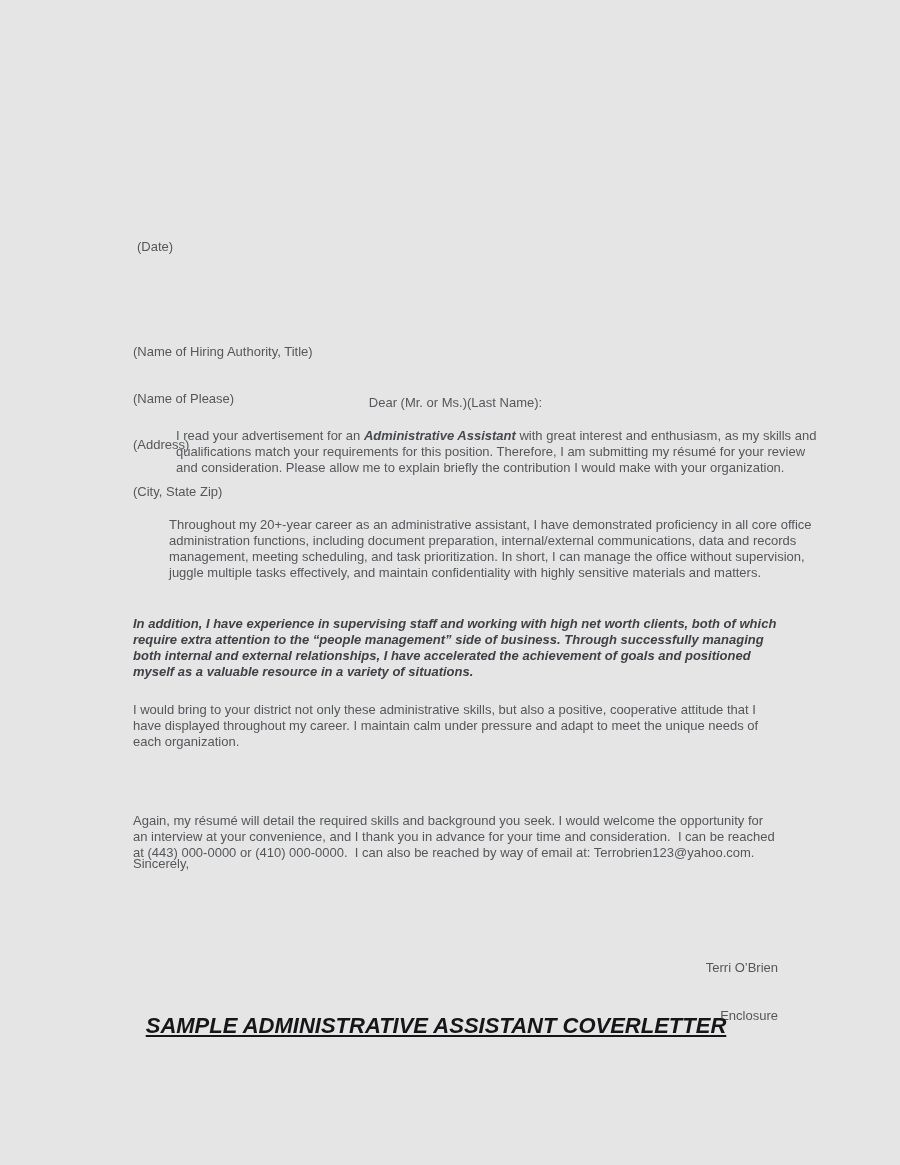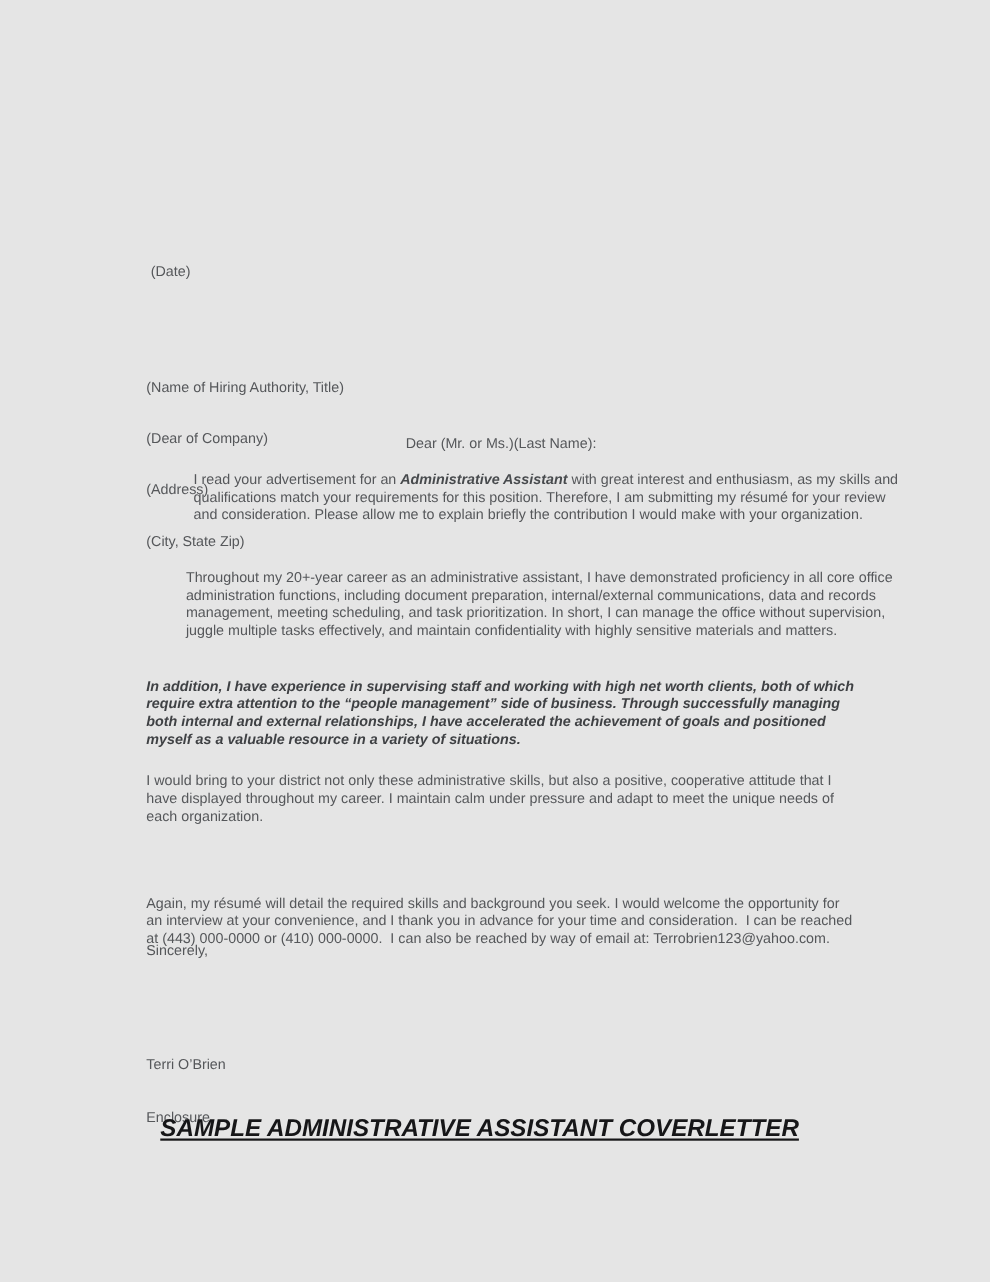--- a/index.html
+++ b/index.html
@@ -37,21 +37,21 @@
   .para-3 {
     top: 616px;
     font-weight: bold;
     font-style: italic;
     color: #3f4144;
     width: 648px;
   }
   .para-4      { top: 702px; }
   .para-5      { top: 770px; margin-top: 43px; }
   .closing     { top: 856px; }
-  .signature   { top: 928px; }
+  .signature   { top: 928px; text-align: right; }
   .emph {
     font-weight: bold;
     font-style: italic;
     color: #474a4d;
   }
   .footer-title {
     position: absolute;
     top: 1013px;
     left: 0;
     width: 872px;
@@ -67,21 +67,21 @@
 </style>
 </head>
 <body>
 
 <div class="page">
 
   <div class="block date-line">(Date)</div>
 
   <div class="block recipient">
     <div>(Name of Hiring Authority, Title)</div>
-    <div>(Dear of Company)</div>
+    <div>(Name of Please)</div>
     <div>(Address)</div>
     <div>(City, State Zip)</div>
   </div>
 
   <div class="block salutation">Dear (Mr. or Ms.)(Last Name):</div>
 
   <p class="block para-1"><span>I read your advertisement for an </span><span class="emph">Administrative Assistant</span><span> with great interest and enthusiasm, as my skills and qualifications match your requirements for this position. Therefore, I am submitting my résumé for your review and consideration. Please allow me to explain briefly the contribution I would make with your organization.</span></p>
 
   <p class="block para-2">Throughout my 20+-year career as an administrative assistant, I have demonstrated proficiency in all core office administration functions, including document preparation, internal/external communications, data and records management, meeting scheduling, and task prioritization. In short, I can manage the office without supervision, juggle multiple tasks effectively, and maintain confidentiality with highly sensitive materials and matters.</p>
 

